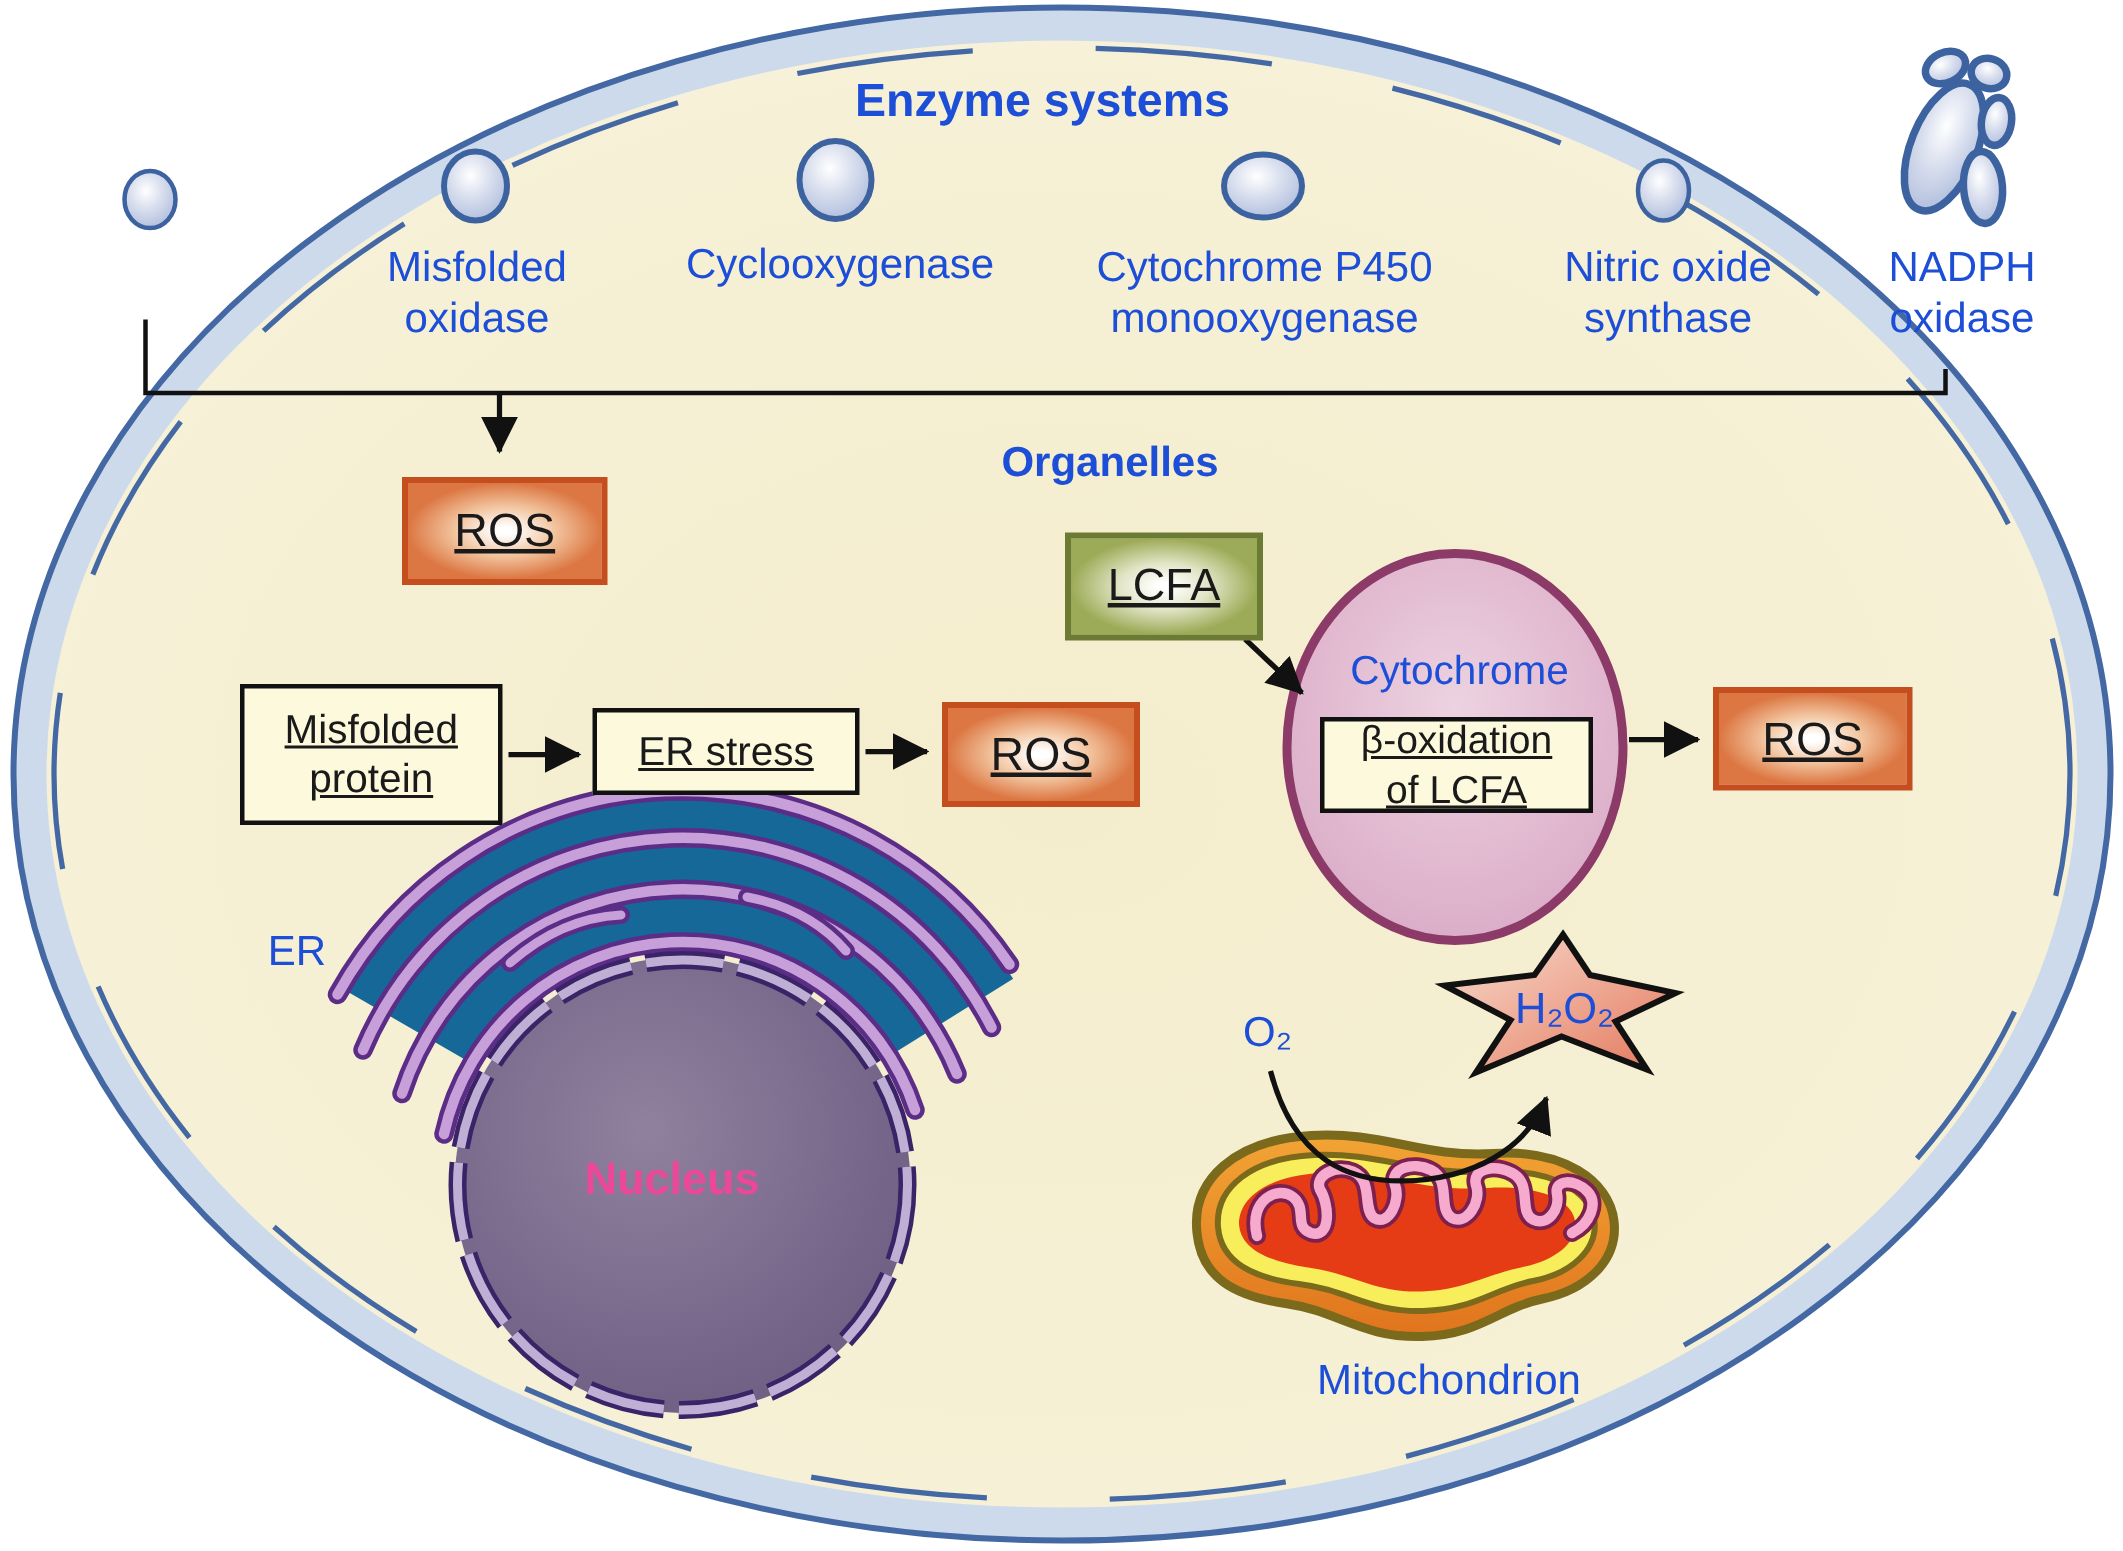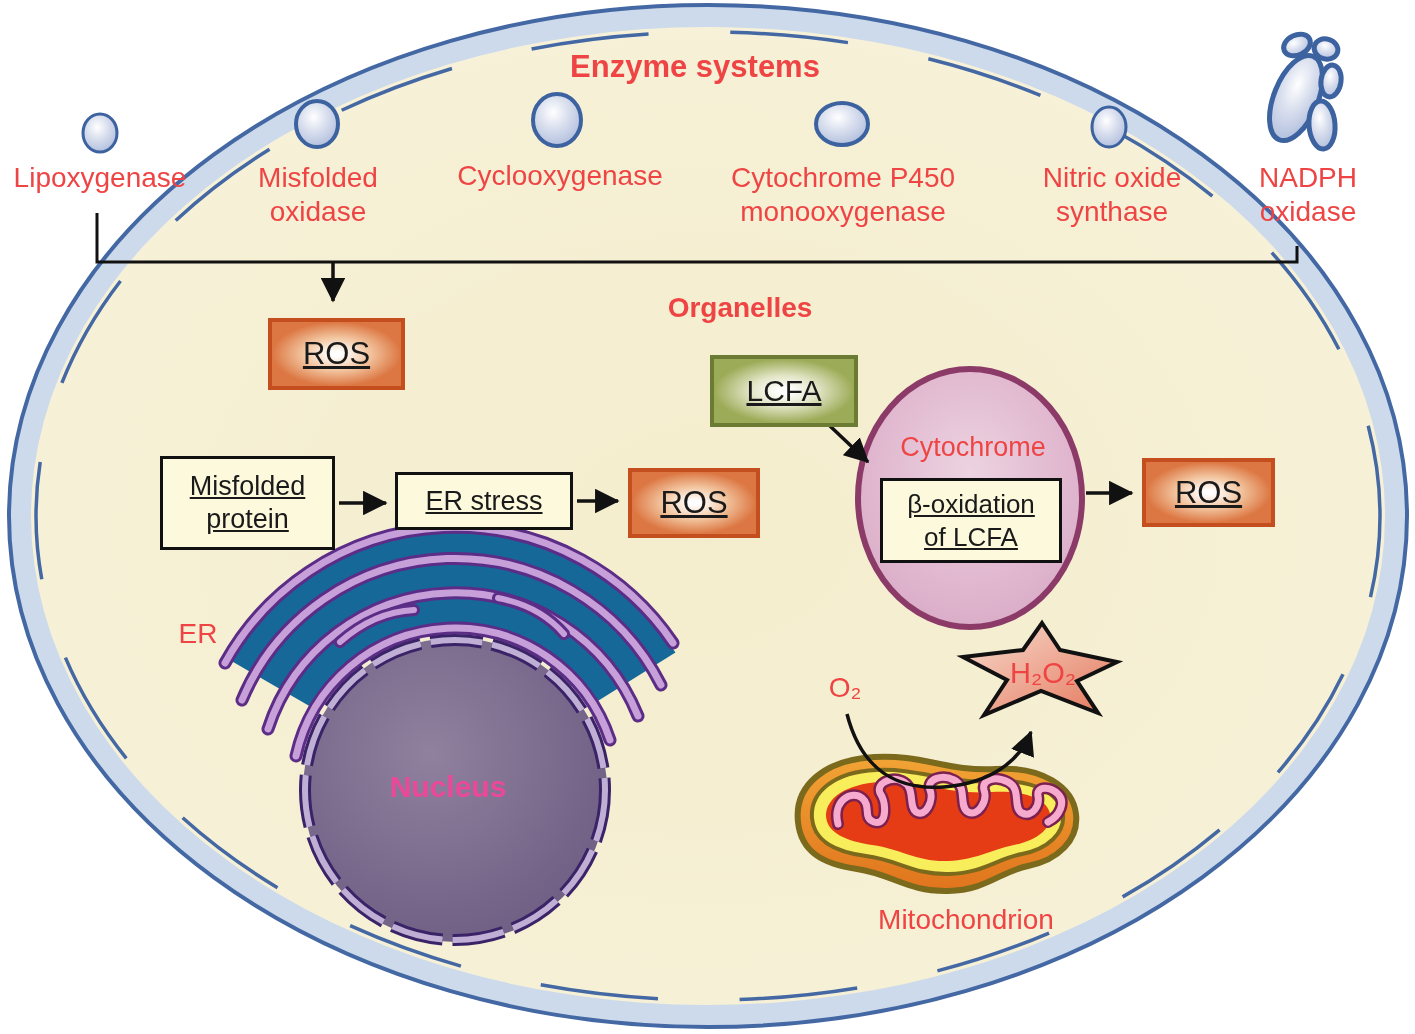--- a/index.html
+++ b/index.html
@@ -2,21 +2,21 @@
 <html><head>
 <meta charset="utf-8">
 <style>
   html,body{margin:0;padding:0;background:#ffffff;}
   .stage{
     position:relative;width:1415px;height:1034px;overflow:hidden;background:#ffffff;
     font-family:"Liberation Sans", sans-serif;color:#1a1a1a;
   }
   .stage svg{position:absolute;left:0;top:0;z-index:1;}
   .lbl{position:absolute;z-index:2;transform:translate(-50%,-50%);text-align:center;
-       white-space:pre-line;line-height:34px;font-size:28px;color:#ef4444;}
+       white-space:pre-line;line-height:34px;font-size:28px;color:#1d4ed8;}
   .bold{font-weight:bold;}
   .box{position:absolute;z-index:2;display:flex;align-items:center;justify-content:center;
        text-align:center;white-space:pre-line;box-sizing:border-box;text-decoration:underline;}
   .ros{border:4px solid #c44e1e;font-size:31px;
        background:radial-gradient(closest-side,#ffffff 8%,#f2c49e 52%,#dc7743 100%);}
   .lcfa{border:4px solid #6b7b33;font-size:30px;
        background:radial-gradient(closest-side,#ffffff 8%,#e2e5c6 48%,#9cab57 100%);}
   .cream{border:3px solid #111111;background:#fcf9dc;font-size:27px;line-height:33px;}
   .white{color:#ec4899;}
 </style>
@@ -142,38 +142,37 @@
       <path d="M 577 501 H 618" marker-end="url(#ah)"></path>
       <path d="M 830 426 L 868 462" marker-end="url(#ah)"></path>
       <path d="M 1086 493 H 1132" marker-end="url(#ah)"></path>
       <path d="M 847 714 C 862 772 898 790 944 787 C 992 783 1020 760 1031 732" marker-end="url(#ah)"></path>
     </g>
   </svg>
 
   <div class="lbl bold" style="left:695px;top:67px;font-size:31px;">Enzyme systems</div>
   <div class="lbl bold" style="left:740px;top:308px;">Organelles</div>
 
-  <div class="lbl" style="left:100px;top:178px;">Lipoxygenase</div>
   <div class="lbl" style="left:318px;top:195px;">Misfolded
 oxidase</div>
   <div class="lbl" style="left:560px;top:176px;">Cyclooxygenase</div>
   <div class="lbl" style="left:843px;top:195px;">Cytochrome P450
 monooxygenase</div>
   <div class="lbl" style="left:1112px;top:195px;">Nitric oxide
 synthase</div>
   <div class="lbl" style="left:1308px;top:195px;">NADPH
 oxidase</div>
 
   <div class="box ros" style="left:268px;top:318px;width:137px;height:72px;">ROS</div>
   <div class="box cream" style="left:395px;top:472px;width:178px;height:58px;">ER stress</div>
   <div class="box cream" style="left:160px;top:456px;width:175px;height:94px;">Misfolded
 protein</div>
   <div class="box ros" style="left:628px;top:468px;width:132px;height:70px;">ROS</div>
-  <div class="box lcfa" style="left:710px;top:355px;width:148px;height:72px;">LCFA</div>
-  <div class="box cream" style="left:880px;top:478px;width:182px;height:85px;font-size:26px;">β-oxidation
+  <div class="box lcfa" style="left:710px;top:355px;width:132px;height:72px;">LCFA</div>
+  <div class="box cream" style="left:880px;top:478px;width:182px;height:64px;font-size:26px;">β-oxidation
 of LCFA</div>
   <div class="box ros" style="left:1142px;top:458px;width:133px;height:69px;">ROS</div>
 
   <div class="lbl" style="left:198px;top:634px;">ER</div>
   <div class="lbl bold white" style="left:448px;top:787px;font-size:30px;">Nucleus</div>
   <div class="lbl" style="left:973px;top:447px;font-size:27px;">Cytochrome</div>
   <div class="lbl" style="left:940px;top:920px;margin-left:26px;">Mitochondrion</div>
 
   <div class="lbl" style="left:845px;top:688px;">O₂</div>
   <div class="lbl" style="left:1043px;top:673px;font-size:29px;">H₂O₂</div>

